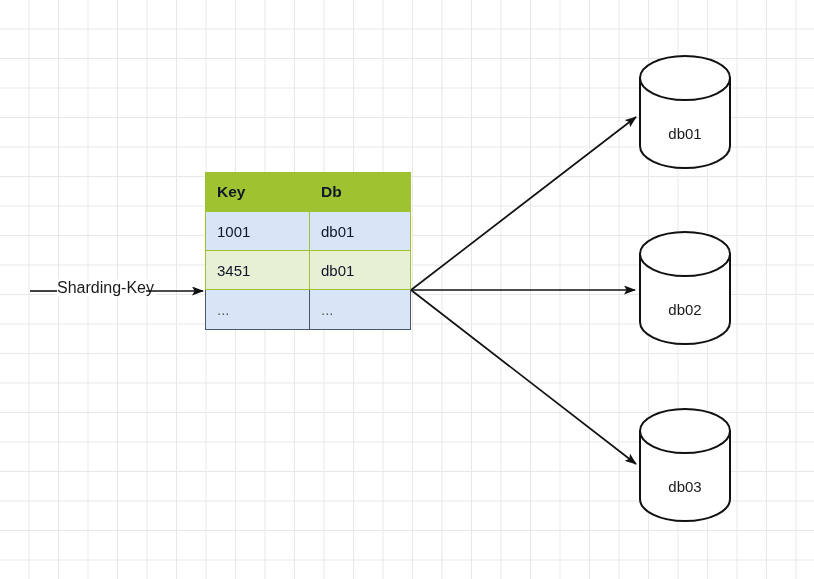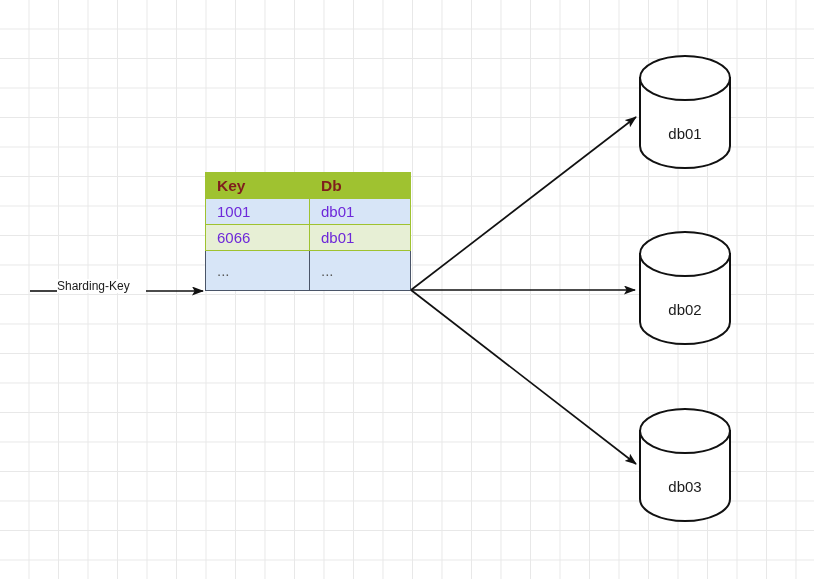--- a/index.html
+++ b/index.html
@@ -33,34 +33,34 @@
   .map-table {
     position: absolute;
     left: 205px;
     top: 172px;
     width: 205px;
     border-collapse: collapse;
     table-layout: fixed;
   }
   .map-table td, .map-table th {
     padding: 0 0 0 11px;
-    height: 26px;
+    height: 39px;
     font-size: 15px;
     text-align: left;
     vertical-align: middle;
-    color: #6d28d9;
+    color: #0f172a;
     font-weight: normal;
     box-sizing: border-box;
   }
   .map-table th {
     background: #9fc230;
-    color: #7f1d1d;
+    color: #0f172a;
     font-weight: bold;
     font-size: 15.5px;
-    height: 26px;
+    height: 39px;
     border: 1px solid #9fc230;
   }
   .map-table col.c1 { width: 104px; }
   .map-table col.c2 { width: 101px; }
   .row-blue td {
     background: #d7e5f7;
     border: 1px solid #9fc230;
   }
   .row-cream td {
     background: #e7efd5;
@@ -81,21 +81,21 @@
     width: 814px;
     height: 579px;
     pointer-events: none;
   }
 
   
   .sharding-label {
     position: absolute;
     left: 55px;
     top: 279px;
-    font-size: 12px;
+    font-size: 16px;
     color: #1b1b1b;
     background: #ffffff;
     padding: 0 2px;
     white-space: nowrap;
   }
 
   
   .db-label {
     position: absolute;
     width: 92px;
@@ -122,21 +122,21 @@
         <th>Key</th>
         <th>Db</th>
       </tr>
     </thead>
     <tbody>
       <tr class="row-blue">
         <td>1001</td>
         <td>db01</td>
       </tr>
       <tr class="row-cream">
-        <td>6066</td>
+        <td>3451</td>
         <td>db01</td>
       </tr>
       <tr class="row-last">
         <td>...</td>
         <td>...</td>
       </tr>
     </tbody>
   </table>
 
   <div class="sharding-label">Sharding-Key</div>

